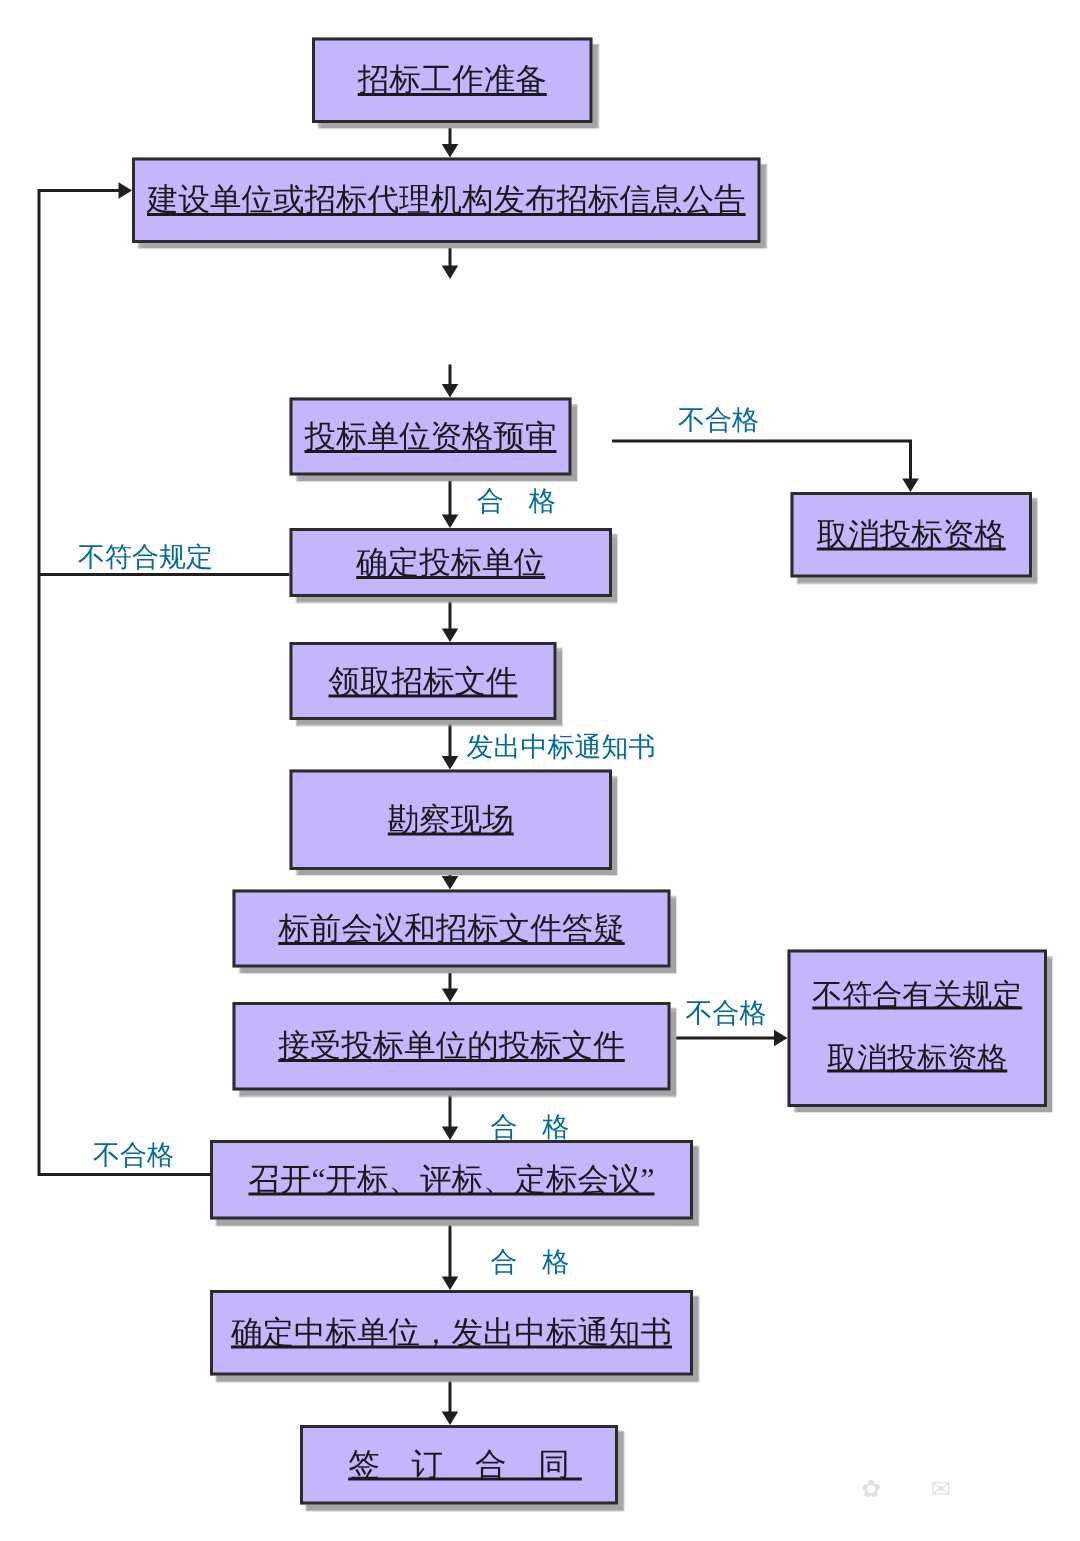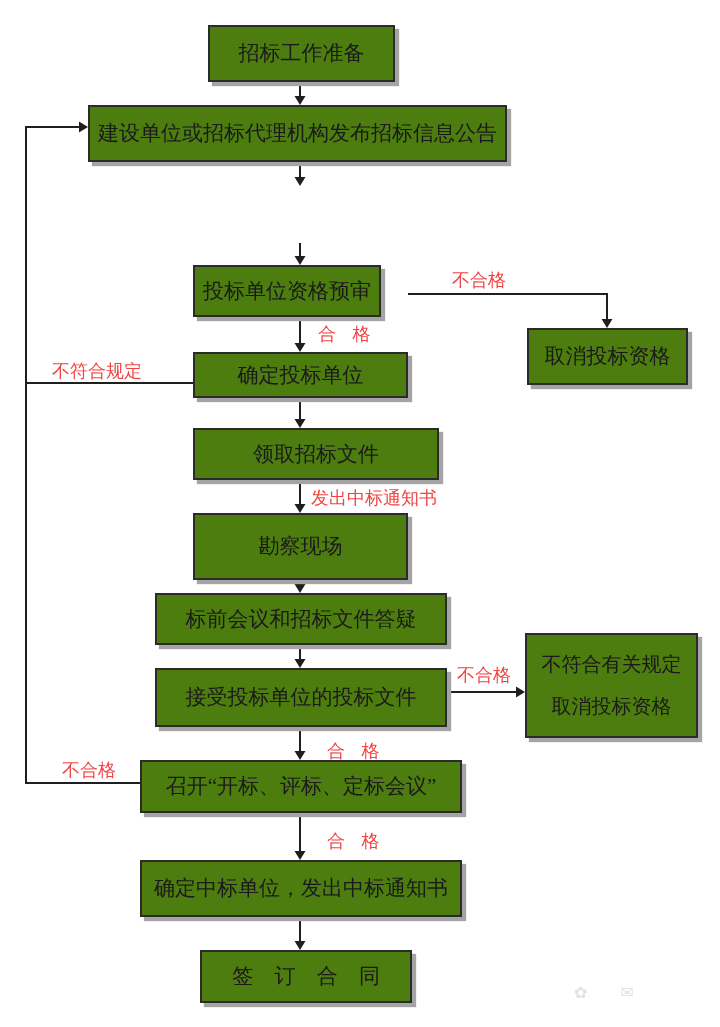--- a/index.html
+++ b/index.html
@@ -18,46 +18,47 @@
   }
   .wires {
     position: absolute;
     left: 0;
     top: 0;
     z-index: 1;
   }
   .node {
     position: absolute;
     z-index: 2;
-    background: #4d7c0f;
+    background: #c4b5fd;
     border: 2px solid #2b2b2b;
     box-shadow: 4px 4px 1px #a4a4a4;
     display: flex;
     align-items: center;
     justify-content: center;
     text-align: center;
     font-size: 21px;
     line-height: 1.25;
     white-space: nowrap;
     box-sizing: border-box;
+    text-decoration: underline;
   }
   .node.two-line {
     flex-direction: column;
     justify-content: space-evenly;
     white-space: nowrap;
   }
   .node.spread {
     letter-spacing: 8px;
     text-indent: 8px;
   }
   .edge-label {
     position: absolute;
     z-index: 2;
     font-size: 18px;
-    color: #ef4444;
+    color: #0369a1;
     white-space: nowrap;
   }
   .watermark {
     position: absolute;
     z-index: 2;
     left: 574px;
     top: 983px;
     font-size: 16px;
     color: #d7d7d7;
     opacity: 0.75;
@@ -112,21 +113,21 @@
 
   <div class="node" style="left:208px; top:25px;  width:187px; height:57px;">招标工作准备</div>
 
   <div class="node" style="left:88px;  top:105px; width:419px; height:57px;">建设单位或招标代理机构发布招标信息公告</div>
 
 
   <div class="node" style="left:193px; top:265px; width:188px; height:52px;">投标单位资格预审</div>
 
   <div class="node" style="left:193px; top:352px; width:215px; height:46px;">确定投标单位</div>
 
-  <div class="node" style="left:193px; top:428px; width:246px; height:52px;">领取招标文件</div>
+  <div class="node" style="left:193px; top:428px; width:178px; height:52px;">领取招标文件</div>
 
   <div class="node" style="left:193px; top:513px; width:215px; height:67px;">勘察现场</div>
 
   <div class="node" style="left:155px; top:593px; width:292px; height:52px;">标前会议和招标文件答疑</div>
 
   <div class="node" style="left:155px; top:668px; width:292px; height:59px;">接受投标单位的投标文件</div>
 
   <div class="node" style="left:140px; top:760px; width:322px; height:53px;">召开“开标、评标、定标会议”</div>
 
   <div class="node" style="left:140px; top:860px; width:322px; height:57px;">确定中标单位，发出中标通知书</div>

